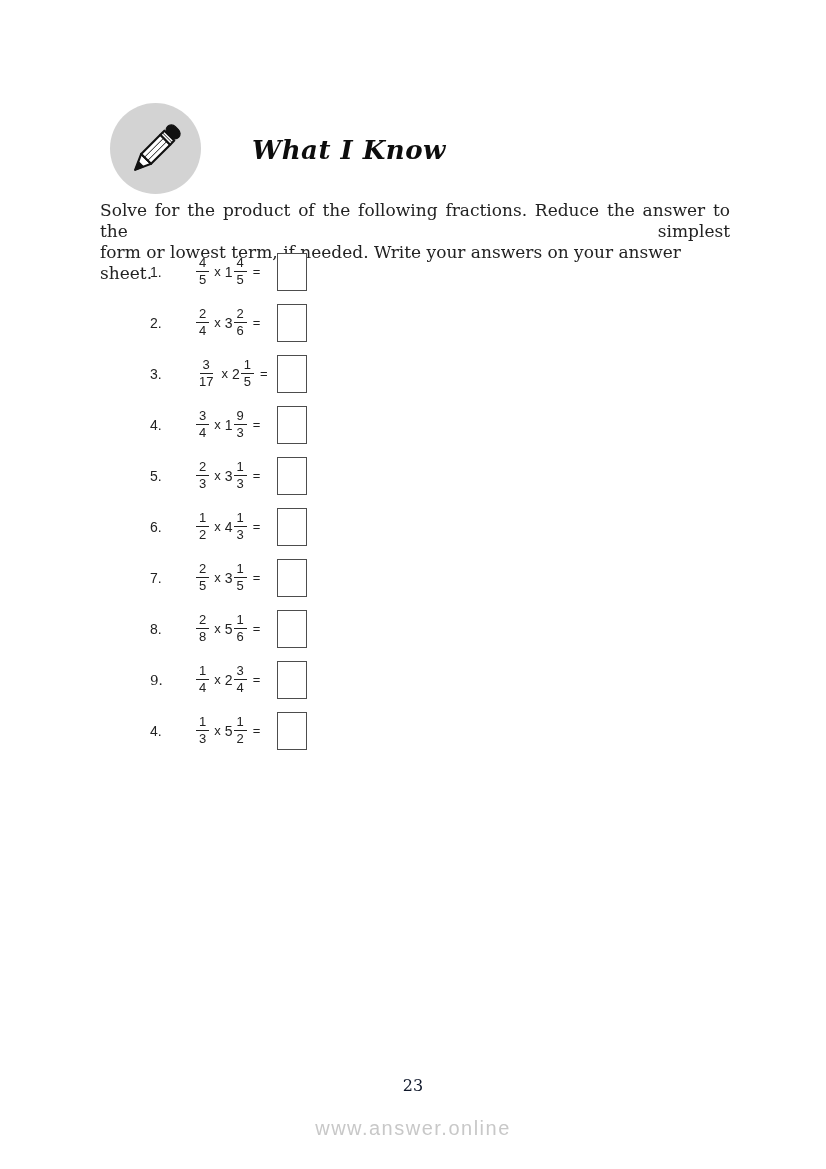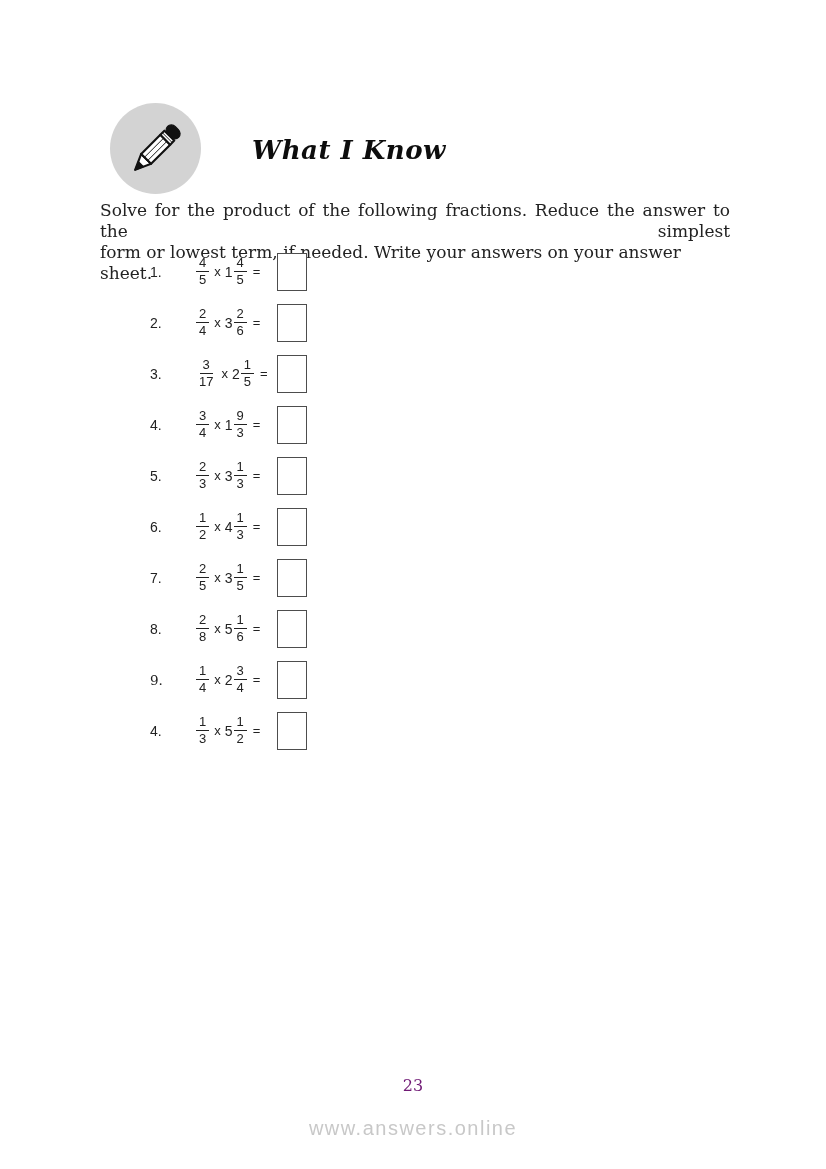--- a/index.html
+++ b/index.html
@@ -83,21 +83,21 @@
     border: 1.5px solid #4d4d4d;
     background: #ffffff;
     flex: 0 0 auto;
   }
   .page-number {
     position: absolute;
     left: 0; right: 0;
     top: 1076px;
     text-align: center;
     font-size: 16px;
-    color: #701a75;
+    color: #0f172a;
   }
   .watermark {
     position: absolute;
     left: 0; right: 0;
     top: 1117px;
     text-align: center;
     font-family: "Liberation Sans", sans-serif;
     font-size: 20px;
     letter-spacing: 1.5px;
     color: #c8c8c8;
@@ -312,15 +312,15 @@
           <span class="fnum">1</span>
           <span class="fden">2</span>
         </span>
         <span class="eq">=</span>
       </span>
       <span class="answer-box"></span>
     </div>
   </div>
 
   <div class="page-number">23</div>
-  <div class="watermark">www.answers.online</div>
+  <div class="watermark">www.answer.online</div>
 
 </div>
 
 </body></html>

